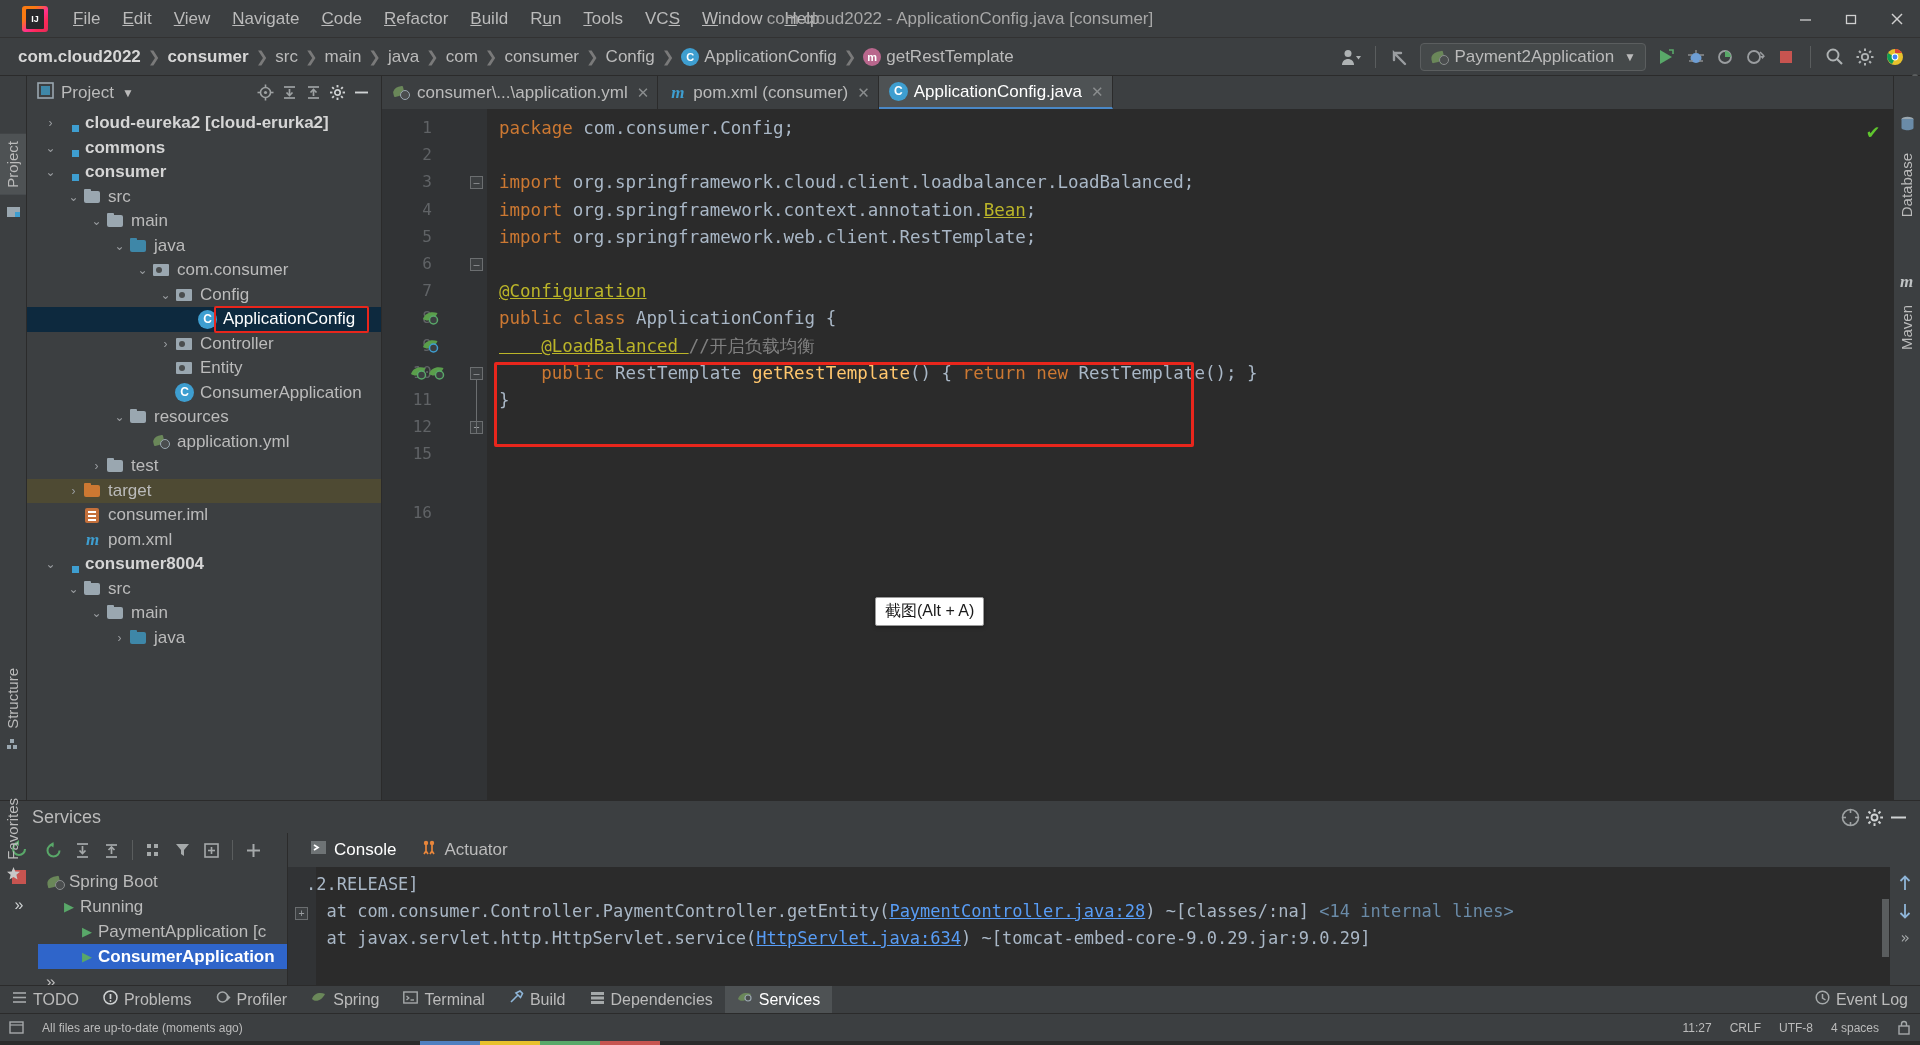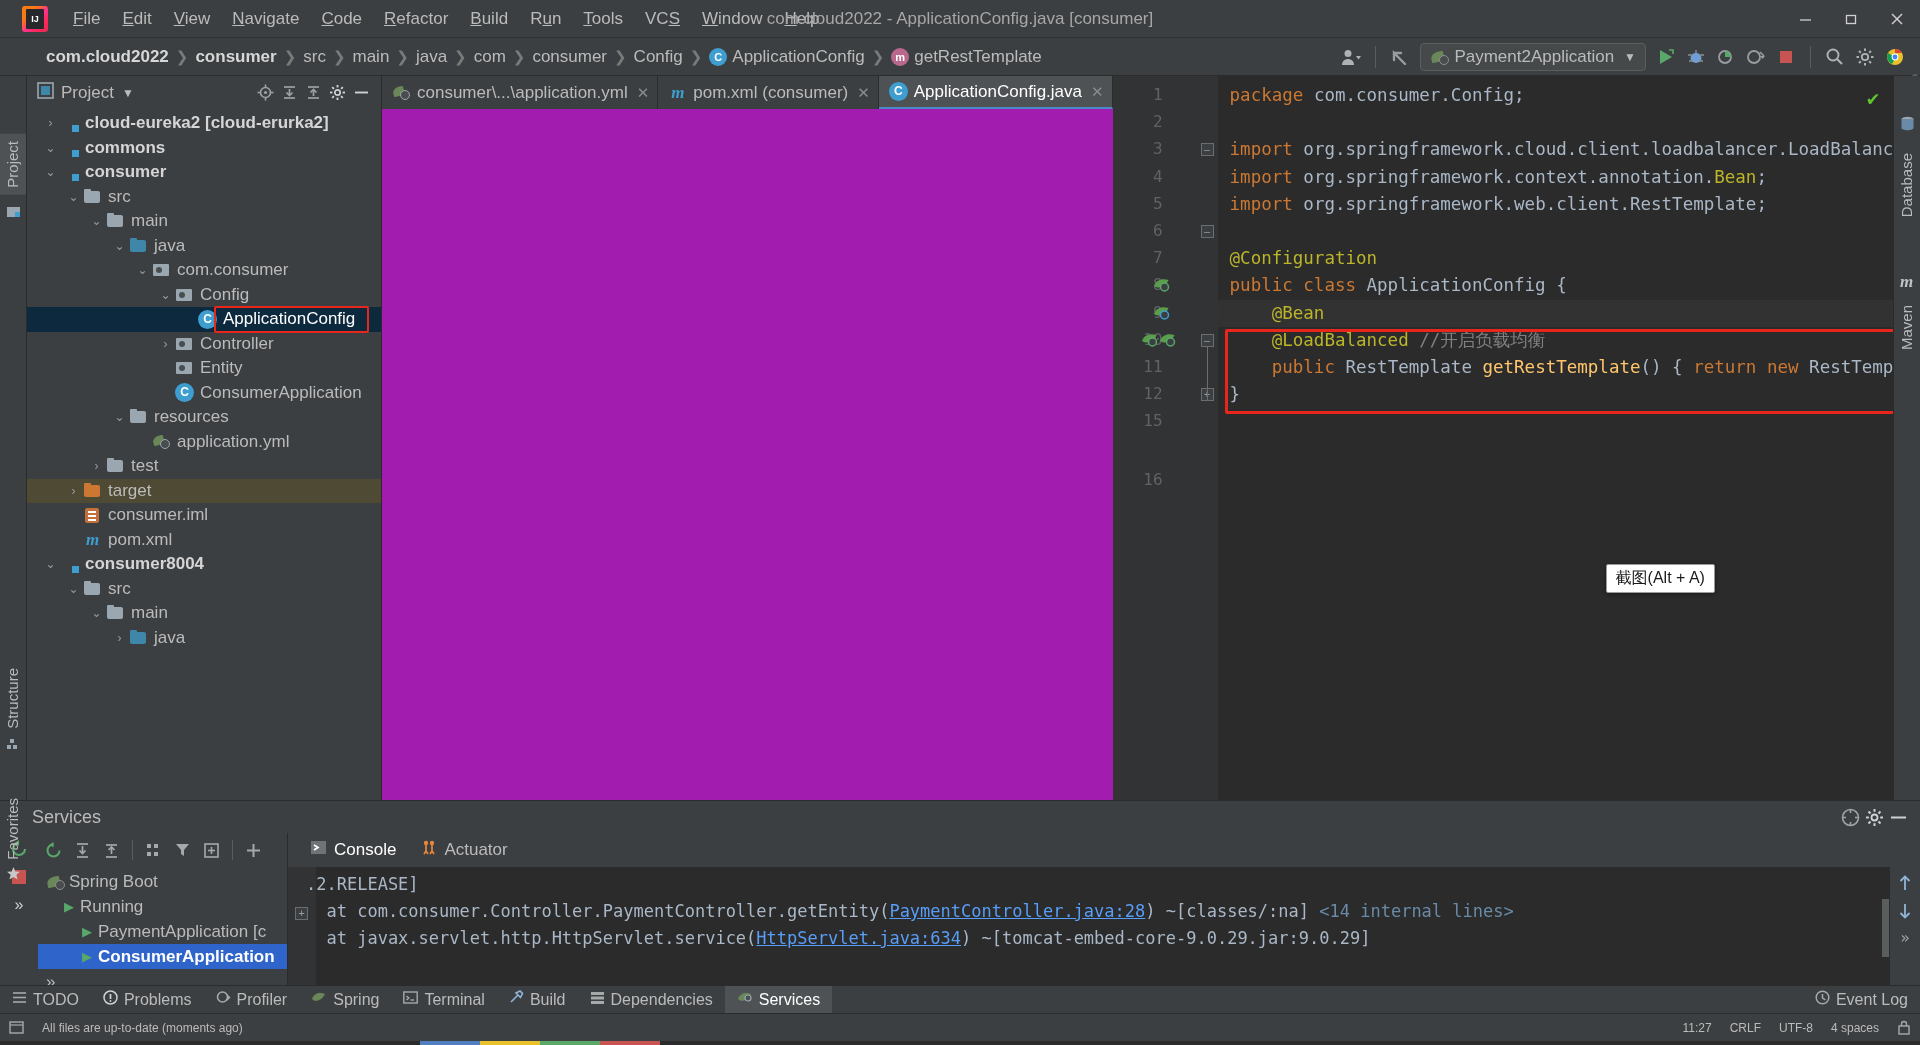--- a/index.html
+++ b/index.html
@@ -36,21 +36,21 @@
   .win-title {
     position:absolute; left:0; right:0; text-align:center; font-size:17px; color:#a7a7a7;
     pointer-events:none;
   }
   .win-btns { position:absolute; right:0; top:0; height:38px; display:flex; align-items:center; }
   .win-btn { width:46px; height:38px; display:flex; align-items:center; justify-content:center; color:#cfcfcf; }
 
   
   .navbar {
     height:38px; background:#3c3f41; display:flex; align-items:center; flex:none;
-    position:relative; border-bottom:1px solid #2b2b2b;padding-left:28px;
+    position:relative; border-bottom:1px solid #2b2b2b;
   }
   .crumbs { display:flex; align-items:center; margin-left:18px; }
   .crumb { display:flex; align-items:center; font-size:17px; color:#bbbbbb; white-space:nowrap; }
   .crumb.bold { font-weight:bold; color:#d7d7d7; }
   .crumb-sep { color:#7a7a7a; margin:0 7px; font-size:15px; }
   .cicon { width:18px; height:18px; border-radius:50%; margin-right:5px; flex:none;
            font-size:11px; font-weight:bold; color:#fff; text-align:center; line-height:18px; }
   .cicon.c { background:#3e9ed0; }
   .cicon.m { background:#b9678d; }
 
@@ -134,37 +134,37 @@
   .imlic:before { content:""; position:absolute; left:2px; top:1px; width:14px; height:15px; background:#c4703b; border-radius:2px; }
   .imlic:after { content:""; position:absolute; left:5px; top:4px; width:8px; height:2px; background:#fff; box-shadow:0 4px 0 #fff, 0 8px 0 #fff; }
   .mvnic { width:19px; height:17px; margin-right:6px; flex:none; color:#3e9ed0; font-weight:bold;
            font-style:italic; font-size:17px; line-height:17px; text-align:center; font-family:"Liberation Serif", serif; }
   .redbox {
     position:absolute; border:2.5px solid #e8261c; border-radius:2px; pointer-events:none;
   }
   .tree-sb { position:absolute; right:2px; top:74px; width:6px; height:170px; background:#5a5d5e; border-radius:3px; }
 
   
-  .editor { flex:1; display:flex; flex-direction:row; min-width:0; background:#a21caf; }
+  .editor { flex:1; display:flex; flex-direction:column; min-width:0; background:#a21caf; }
   .tabsrow { height:33px; background:#3c3f41; display:flex; align-items:stretch; flex:none; }
   .etab { display:flex; align-items:center; padding:0 8px 0 10px; font-size:17px; color:#bbbbbb;
           border-right:1px solid #2b2b2b; white-space:nowrap; max-width:330px; }
   .etab.active { background:#4e5254; color:#ffffff; border-bottom:2px solid #4a88c7; }
   .etab .x { margin-left:9px; color:#8a8d8e; font-size:15px; }
   .etab .tic { margin-right:6px; flex:none; }
 
   .codearea { flex:1; display:flex; position:relative; overflow:hidden; background:#2b2b2b;
               font-family:"DejaVu Sans Mono", monospace; font-size:17.5px; }
   .gutter { width:105px; flex:none; background:#313335; position:relative; }
   .gl { position:absolute; right:55px; color:#606366; font-size:16px; text-align:right; width:40px; }
   .gmark { position:absolute; }
   .codepane { flex:1; position:relative; padding-top:6px; min-width:0; }
   .cline { height:27.2px; line-height:27.2px; white-space:pre; padding-left:12px; }
   .kw  { color:#cc7832; }
-  .ann { color:#bbb529; }
+  .ann { color:#bbb529;text-decoration:underline; }
   .cls { color:#a9b7c6; }
   .meth{ color:#ffc66d; }
   .cmt { color:#808080; }
   .pln { color:#a9b7c6; }
   .sel-bg { background:#323232; }
   .code-redbox { position:absolute; border:3px solid #e8261c; border-radius:2px; pointer-events:none; }
   .tip {
     position:absolute; background:#ffffff; color:#1a1a1a; border:1px solid #9a9a9a;
     font-family:"Liberation Sans", sans-serif; font-size:16px; padding:3px 9px; border-radius:2px;
     box-shadow:0 1px 4px rgba(0,0,0,.4);
@@ -689,21 +689,20 @@
           </div>
         <div class="codepane" id="codepane">
             <div class="cline"><span class="kw">package </span><span class="pln">com.consumer.Config;</span></div>
             <div class="cline"></div>
             <div class="cline"><span class="kw">import </span><span class="pln">org.springframework.cloud.client.loadbalancer.</span><span class="pln">LoadBalanced</span><span class="pln">;</span></div>
             <div class="cline"><span class="kw">import </span><span class="pln">org.springframework.context.annotation.</span><span class="ann">Bean</span><span class="pln">;</span></div>
             <div class="cline"><span class="kw">import </span><span class="pln">org.springframework.web.client.</span><span class="pln">RestTemplate</span><span class="pln">;</span></div>
             <div class="cline"></div>
             <div class="cline"><span class="ann">@Configuration</span></div>
             <div class="cline"><span class="kw">public class </span><span class="cls">ApplicationConfig </span><span class="pln">{</span></div>
-            <div class="cline sel-bg"><span class="ann">    @Bean</span></div>
             <div class="cline"><span class="ann">    @LoadBalanced </span><span class="cmt">//开启负载均衡</span></div>
             <div class="cline"><span class="kw">    public </span><span class="cls">RestTemplate </span><span class="meth">getRestTemplate</span><span class="pln">() </span><span class="pln">{ </span><span class="kw">return new </span><span class="pln">RestTemplate(); }</span></div>
             <div class="cline"><span class="pln">}</span></div>
             <div class="cline"></div>
           </div>
         <div class="checkmark">✔</div>
         <div class="code-redbox" id="codebox" style="left: 112px; top: 252.8px; width: 700px; height: 85.6px;"></div>
         <div class="tip" id="tip" style="left: 493px; top: 488px;">截图(Alt + A)</div>
       </div>
     </div>

